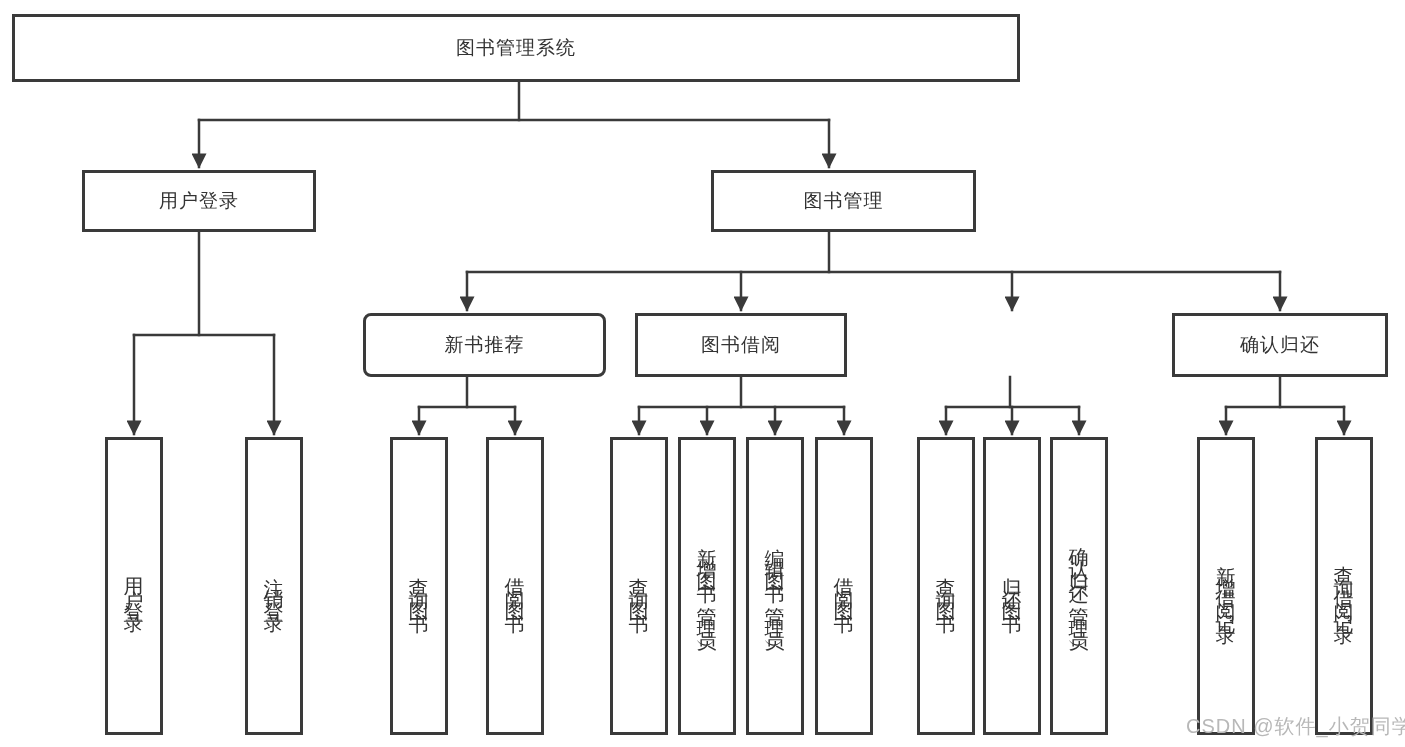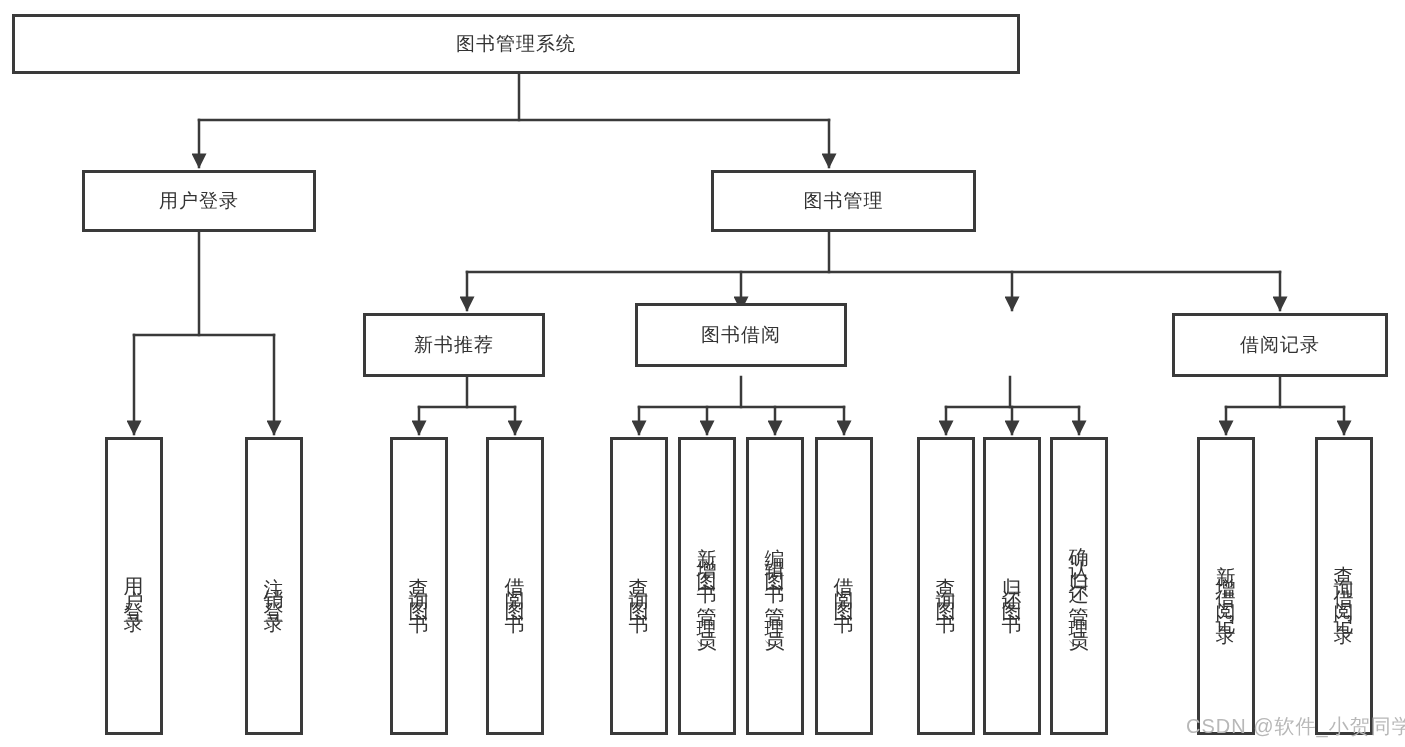--- a/index.html
+++ b/index.html
@@ -29,25 +29,25 @@
     letter-spacing: 1px;
   }
   .node .vlabel {
     writing-mode: vertical-rl;
     text-orientation: mixed;
     font-size: 20px;
     line-height: 1;
     letter-spacing: 12px;
   }
   
-  .n-root   { left: 12px;   top: 14px;  width: 1008px; height: 60px; }
+  .n-root   { left: 12px;   top: 14px;  width: 1008px; height: 68px; }
   .n-login  { left: 82px;   top: 170px; width: 234px;  height: 62px; }
   .n-mgmt   { left: 711px;  top: 170px; width: 265px;  height: 62px; }
-  .n-rec    { left: 363px;  top: 313px; width: 182px;  height: 64px; }
-  .n-bor    { left: 635px;  top: 303px; width: 212px;  height: 64px; }
+  .n-rec    { left: 363px;  top: 313px; width: 243px;  height: 64px; border-radius: 8px; }
+  .n-bor    { left: 635px;  top: 313px; width: 212px;  height: 64px; }
   .n-cur    { left: 902px;  top: 313px; width: 215px;  height: 64px; }
   .n-hist   { left: 1172px; top: 313px; width: 216px;  height: 64px; }
   .leaf     { top: 437px; width: 58px; height: 298px; }
   .lf-1  { left: 105px; }  .lf-2  { left: 245px; }
   .lf-3  { left: 390px; }  .lf-4  { left: 486px; }
   .lf-5  { left: 610px; }  .lf-6  { left: 678px; }
   .lf-7  { left: 746px; }  .lf-8  { left: 815px; }
   .lf-9  { left: 917px; }  .lf-10 { left: 983px; }
   .lf-11 { left: 1050px; } .lf-12 { left: 1197px; }
   .lf-13 { left: 1315px; }
@@ -141,21 +141,21 @@
     <span>图书管理</span>
   </div>
 
   <div class="node n-rec">
     <span>新书推荐</span>
   </div>
   <div class="node n-bor">
     <span>图书借阅</span>
   </div>
   <div class="node n-hist">
-    <span>借阅记录</span>
+    <span>确认归还</span>
   </div>
 
   <div class="node leaf lf-1">
     <span class="vlabel">用户登录</span>
   </div>
   <div class="node leaf lf-2">
     <span class="vlabel">注销登录</span>
   </div>
 
   <div class="node leaf lf-3">

